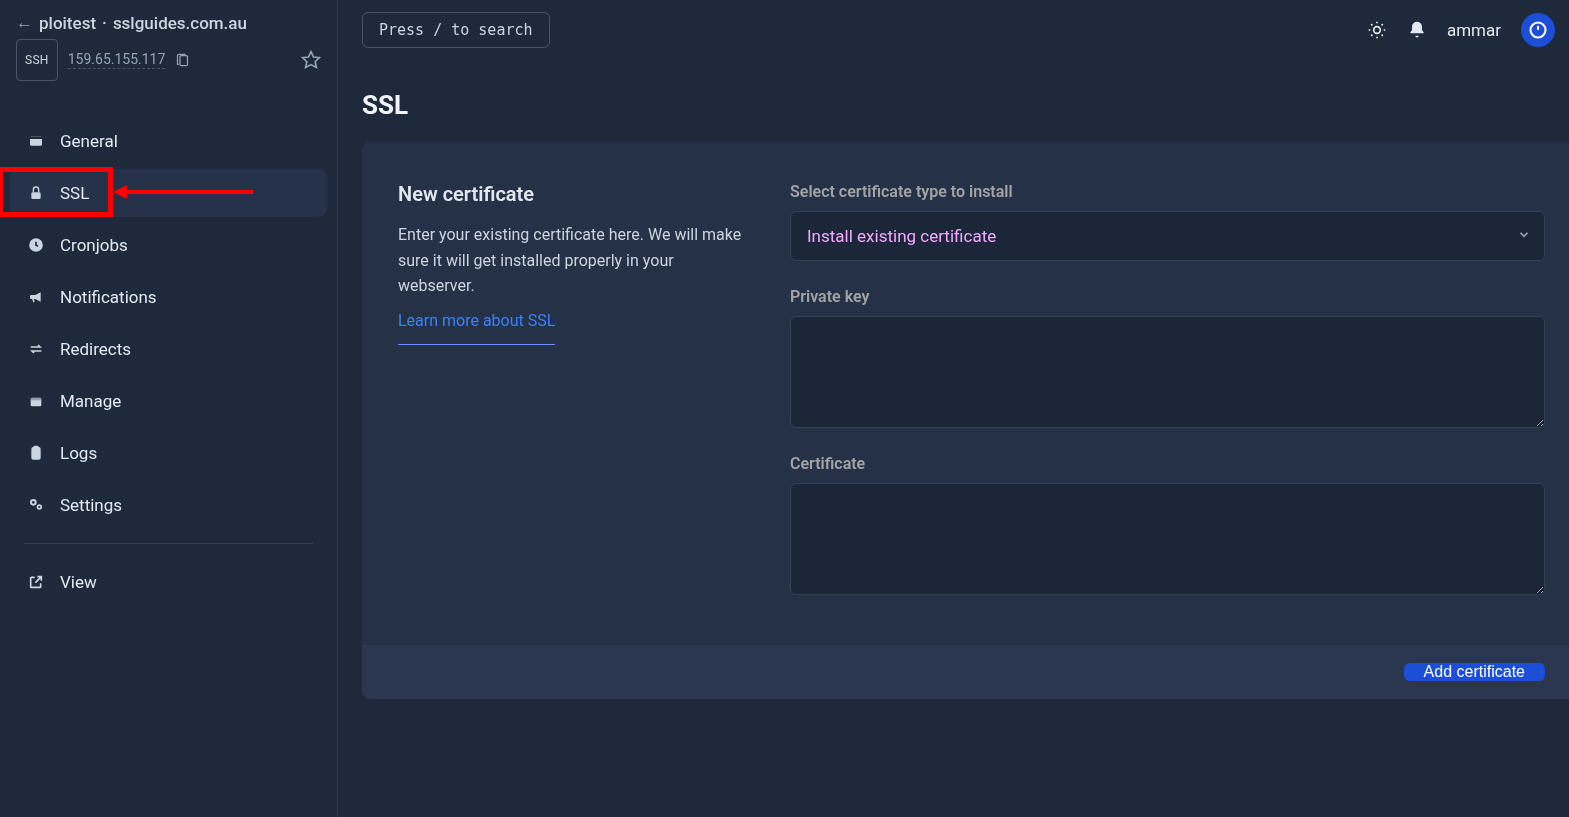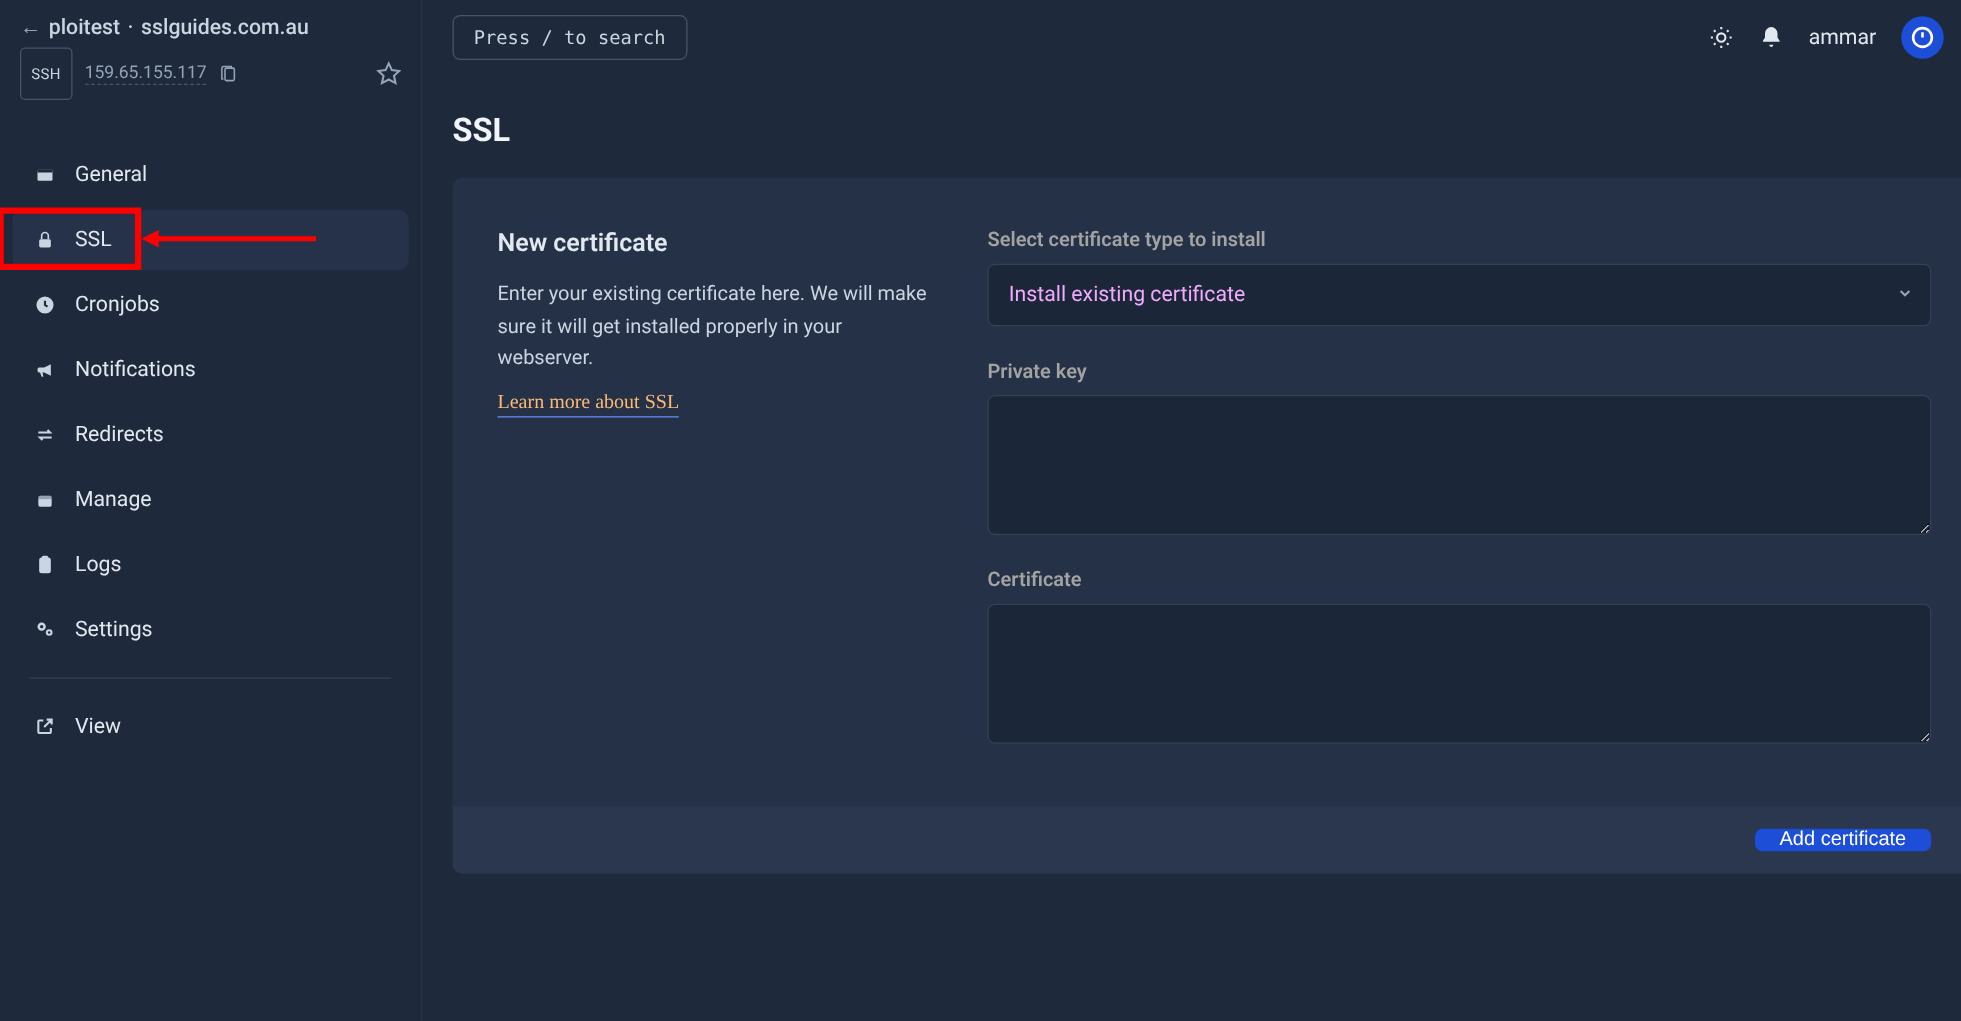--- a/index.html
+++ b/index.html
@@ -176,27 +176,26 @@
     color: #e2e8f0;
     margin-bottom: 16px;
   }
   .panel-left p {
     color: #cbd5e1;
     font-size: 16px;
     line-height: 1.6;
     margin-bottom: 12px;
   }
   .learn-link {
-    color: #fdba74;
+    color: #3b82f6;
     font-size: 16px;
     text-decoration: none;
     border-bottom: 1px solid #6b8cff;
-    padding-bottom: 3px;
-    cursor: pointer;
-    font-family: Liberation Serif, serif;
+    padding-bottom: 14px;
+    cursor: pointer;
   }
   .panel-right {
     flex: 1;
     display: flex;
     flex-direction: column;
     min-width: 0;
   }
   .field-label {
     font-size: 16px;
     font-weight: 600;

